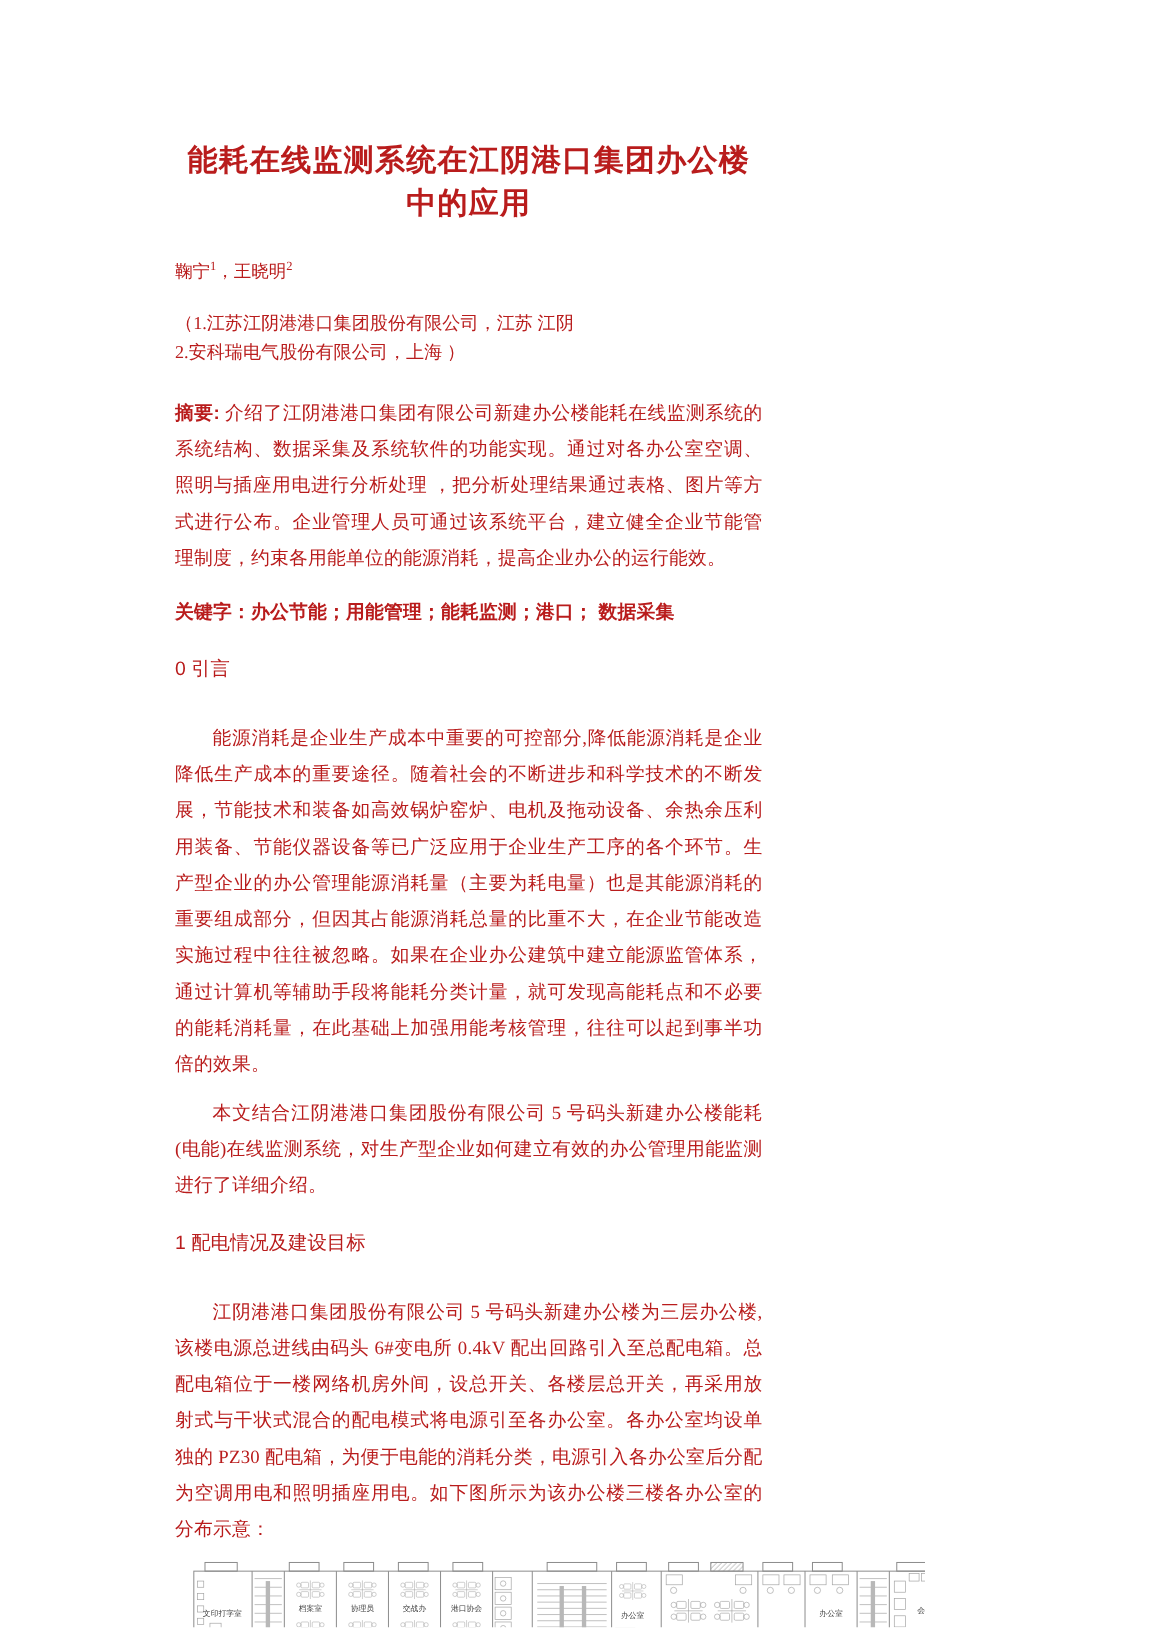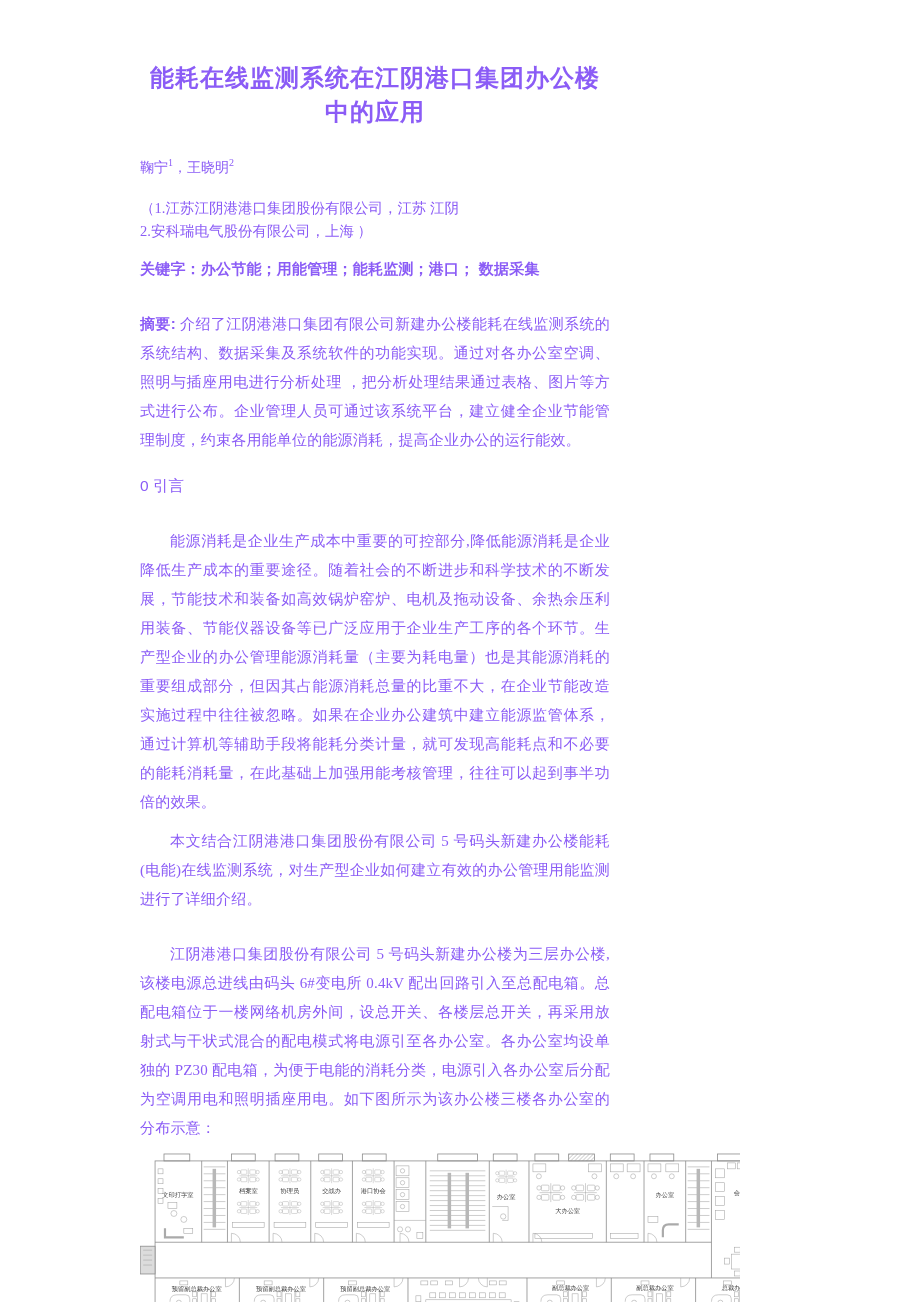--- a/index.html
+++ b/index.html
@@ -1,19 +1,19 @@
 <!DOCTYPE html>
 <html><head>
 <meta charset="utf-8">
 <style>
   html,body{margin:0;padding:0;background:#ffffff;}
   .page{
     width:740px;height:1302px;background:#ffffff;box-sizing:border-box;
-    padding:61px 130px 0 140px;position:relative;overflow:hidden;
-    font-family:"Liberation Serif","DejaVu Serif",serif;color:#8b5cf6;
+    padding:112px 130px 0 140px;position:relative;overflow:hidden;
+    font-family:"Liberation Serif","DejaVu Serif",serif;color:#b91c1c;
   }
   .title{
     font-family:"Liberation Sans","DejaVu Sans",sans-serif;font-weight:bold;
     font-size:24px;line-height:34px;text-align:center;margin:0;letter-spacing:1px;
   }
   .authors{font-size:14px;text-align:left;margin:28px 0 0 0;}
   .authors sup{font-size:10px;}
   .affil{font-size:14.5px;text-align:left;margin:22px 0 0 0;}
   .para{font-size:15px;line-height:29px;text-align:justify;margin:0;letter-spacing:0.2px;}
   .hei{font-family:"Liberation Sans","DejaVu Sans",sans-serif;font-weight:bold;}
@@ -41,28 +41,29 @@
 
 <div class="page">
 
   <h1 class="title">能耗在线监测系统在江阴港口集团办公楼中的应用</h1>
 
   <p class="authors"><span>鞠宁</span><sup>1</sup><span>，</span><span>王晓明</span><sup>2</sup></p>
 
   <p class="affil">（1.江苏江阴港港口集团股份有限公司，江苏 江阴</p>
   <p class="affil" style="margin-top:4px">2.安科瑞电气股份有限公司，上海 ）</p>
 
+  <p class="para abstract"><span class="hei">摘要:</span> <span>介绍了江阴港港口集团有限公司新建办公楼能耗在线监测系统的系统结构、数据采集及系统软件的功能实现。通过对各办公室空调、照明与插座用电进行分析处理 ，把分析处理结果通过表格、图片等方式进行公布。企业管理人员可通过该系统平台，建立健全企业节能管理制度，约束各用能单位的能源消耗，提高企业办公的运行能效。</span></p>
+
   <p class="para keywords"><span class="hei">关键字：</span><span class="hei">办公节能；用能管理；能耗监测；港口； 数据采集</span></p>
-
-  <p class="para abstract"><span class="hei">摘要:</span> <span>介绍了江阴港港口集团有限公司新建办公楼能耗在线监测系统的系统结构、数据采集及系统软件的功能实现。通过对各办公室空调、照明与插座用电进行分析处理 ，把分析处理结果通过表格、图片等方式进行公布。企业管理人员可通过该系统平台，建立健全企业节能管理制度，约束各用能单位的能源消耗，提高企业办公的运行能效。</span></p>
 
   <h2 class="sec-h">0 引言</h2>
   <p class="para indent p-gap">能源消耗是企业生产成本中重要的可控部分,降低能源消耗是企业降低生产成本的重要途径。随着社会的不断进步和科学技术的不断发展，节能技术和装备如高效锅炉窑炉、电机及拖动设备、余热余压利用装备、节能仪器设备等已广泛应用于企业生产工序的各个环节。生产型企业的办公管理能源消耗量（主要为耗电量）也是其能源消耗的重要组成部分，但因其占能源消耗总量的比重不大，在企业节能改造实施过程中往往被忽略。如果在企业办公建筑中建立能源监管体系，通过计算机等辅助手段将能耗分类计量，就可发现高能耗点和不必要的能耗消耗量，在此基础上加强用能考核管理，往往可以起到事半功倍的效果。</p>
   <p class="para indent" style="margin-top:10px">本文结合江阴港港口集团股份有限公司 5 号码头新建办公楼能耗(电能)在线监测系统，对生产型企业如何建立有效的办公管理用能监测进行了详细介绍。</p>
 
+  <h2 class="sec-h">1 配电情况及建设目标</h2>
   <p class="para indent p-gap">江阴港港口集团股份有限公司 5 号码头新建办公楼为三层办公楼,该楼电源总进线由码头 6#变电所 0.4kV 配出回路引入至总配电箱。总配电箱位于一楼网络机房外间，设总开关、各楼层总开关，再采用放射式与干状式混合的配电模式将电源引至各办公室。各办公室均设单独的 PZ30 配电箱，为便于电能的消耗分类，电源引入各办公室后分配为空调用电和照明插座用电。如下图所示为该办公楼三楼各办公室的分布示意：</p>
 
   <figure class="plan">
     <svg viewBox="0 0 655 244" width="650" height="242" aria-label="third floor office layout">
       <defs>
         <pattern id="hatch" width="4" height="4" patternUnits="userSpaceOnUse">
           <path d="M0 4 L4 0" stroke="#9a9a9a" stroke-width="0.6"></path>
         </pattern>
         <g id="quad" class="f">
           <path d="M-12 0 H12 M0 -10 V10"></path>

